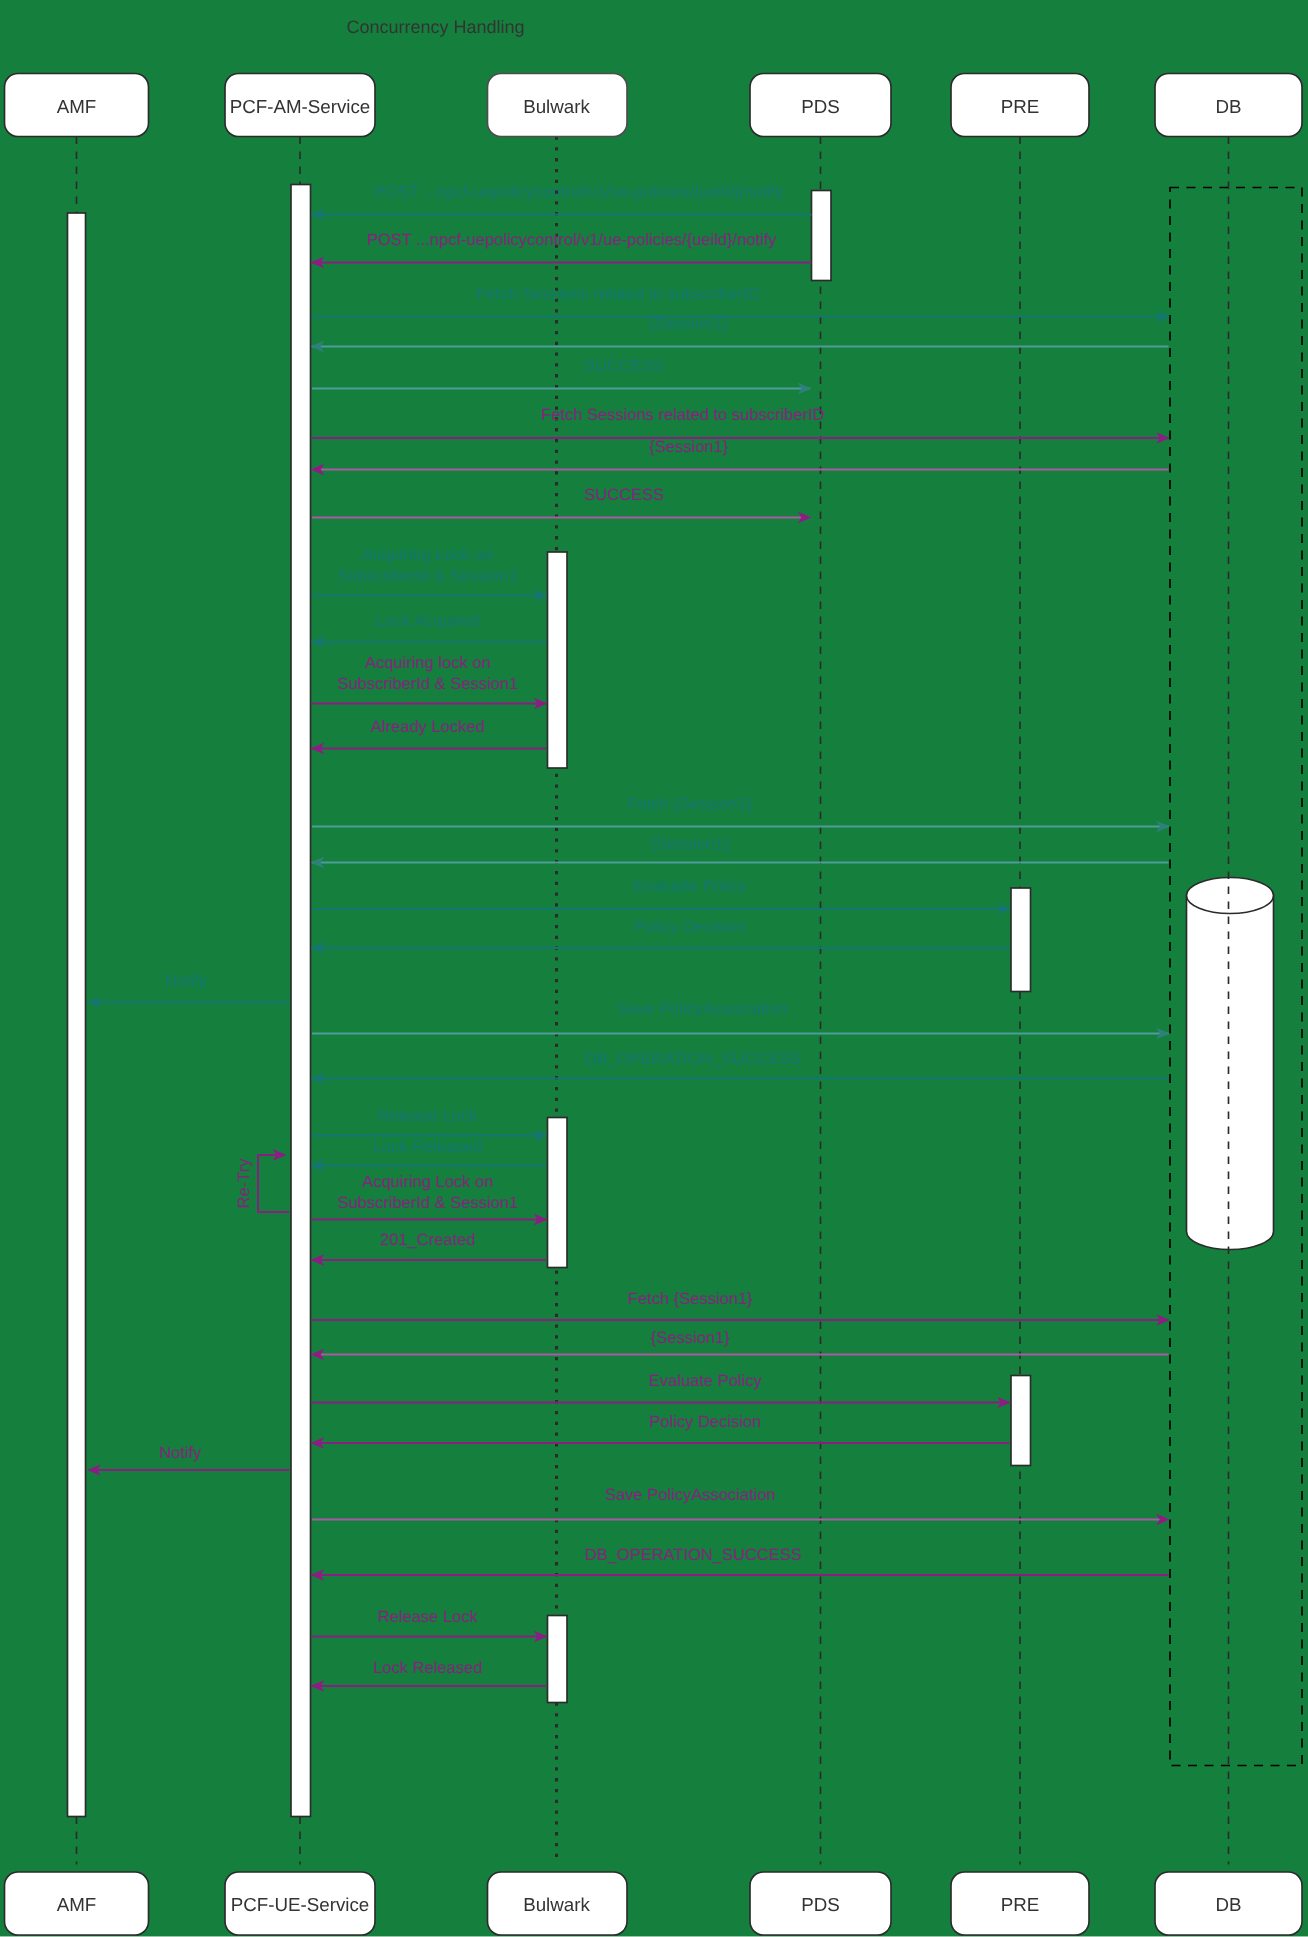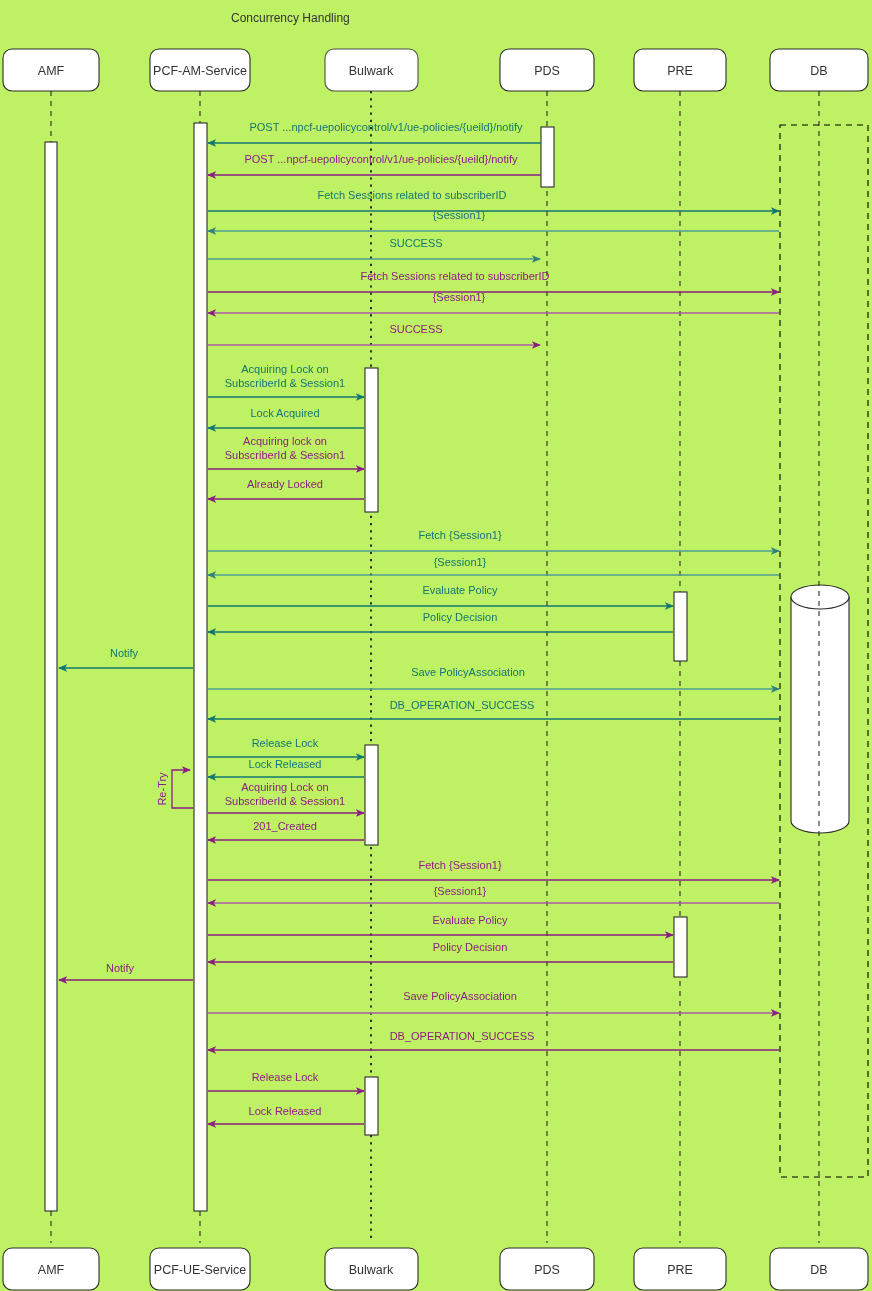--- a/index.html
+++ b/index.html
@@ -7,21 +7,21 @@
     padding: 0;
     background: #ffffff;
   }
   body {
     font-family: "Liberation Sans", sans-serif;
   }
   #canvas {
     position: relative;
     width: 872px;
     height: 1291px;
-    background: #bef264;
+    background: #15803d;
     overflow: hidden;
   }
   #canvas svg {
     position: absolute;
     left: 0;
     top: 0;
   }
   .diagram-title {
     font-size: 12px;
     fill: #333333;

